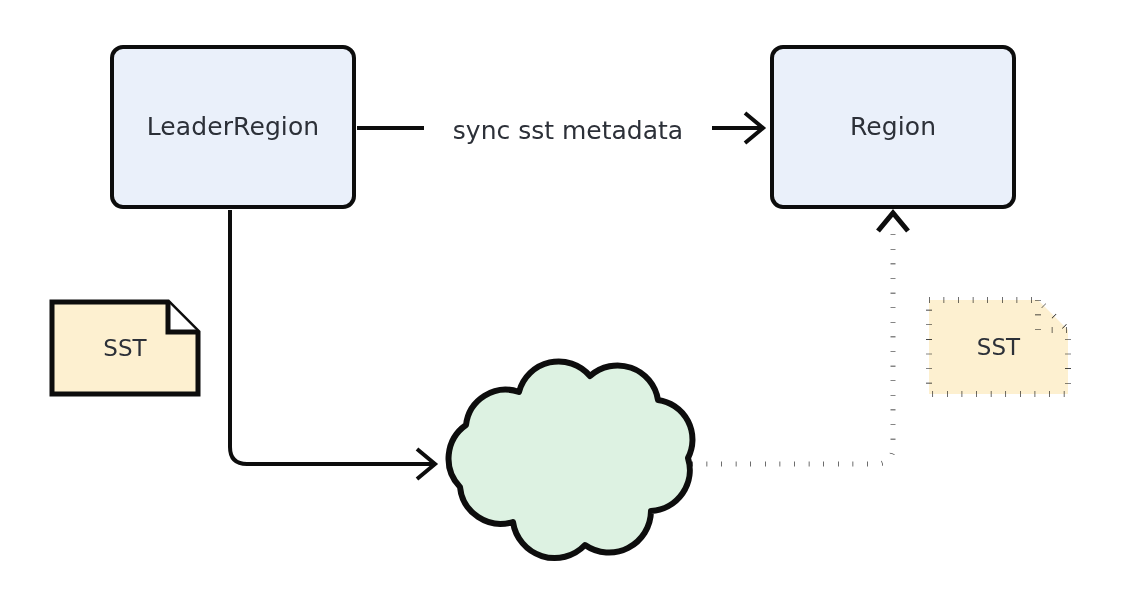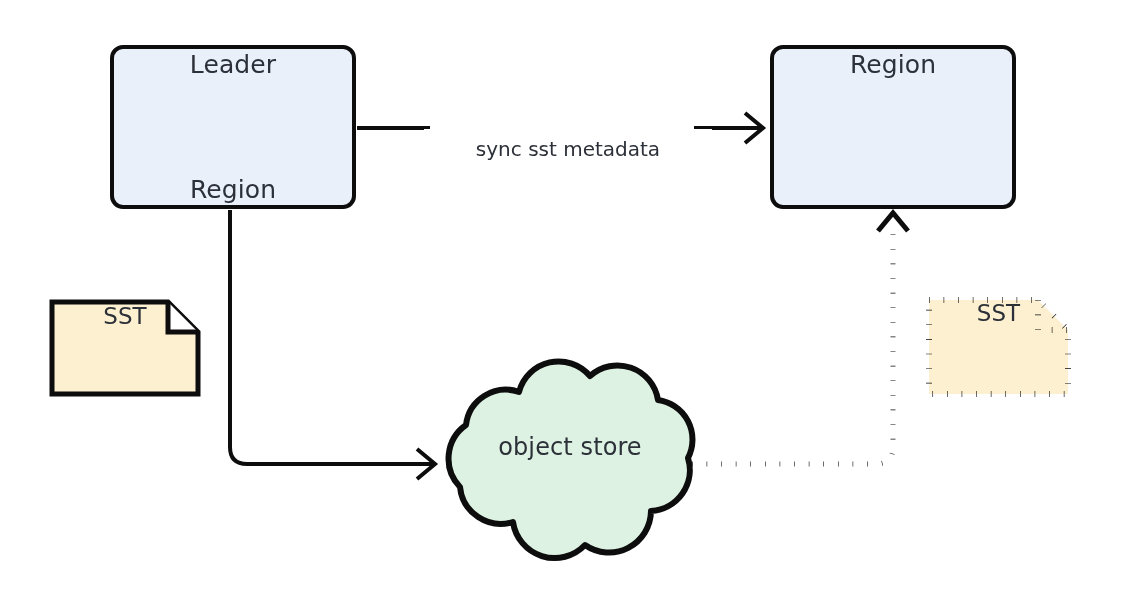--- a/index.html
+++ b/index.html
@@ -22,44 +22,43 @@
   #diagram-svg {
     position: absolute;
     left: 0;
     top: 0;
     width: 1124px;
     height: 606px;
   }
   .node-label {
     position: absolute;
     display: flex;
-    flex-direction: column;
+    flex-direction: row;
     align-items: center;
-    justify-content: space-between;
+    justify-content: center;
     color: #2c3038;
     font-family: "DejaVu Sans", sans-serif;
     font-size: 25px;
     line-height: 1.42;
     letter-spacing: 0.1px;
     white-space: pre;
     text-align: center;
     pointer-events: none;
   }
   .edge-label {
     position: absolute;
     display: flex;
     align-items: center;
     justify-content: center;
     color: #2c3038;
     font-family: "DejaVu Sans", sans-serif;
-    font-size: 20px;
+    font-size: 25px;
     background: #ffffff;
     white-space: nowrap;
     padding: 0 6px;
-    margin-top: 19px;
   }
   #leader-label   { left: 112px; top: 47px;  width: 242px; height: 160px; }
   #follower-label { left: 772px; top: 47px;  width: 242px; height: 160px; }
   #sst-left-label { left: 50px;  top: 300px; width: 150px; height: 96px; font-size: 23px; }
   #sst-right-label{ left: 926px; top: 297px; width: 145px; height: 100px; font-size: 23px; }
   #cloud-label    { left: 440px; top: 430px; width: 260px; height: 60px; font-size: 24px; }
   #sync-label     { left: 424px; top: 110px; width: 276px; height: 40px; }
 </style>
 </head>
 <body>
@@ -107,17 +106,16 @@
   </div>
 
   <div class="node-label" id="follower-label">
     <span>Region</span>
   </div>
 
   <div class="node-label" id="sst-left-label">SST</div>
 
   <div class="node-label" id="sst-right-label">SST</div>
 
-  <div class="node-label" id="cloud-label">object store</div>
 
   <div class="edge-label" id="sync-label">sync sst metadata</div>
 
 </div>
 
 </body></html>

